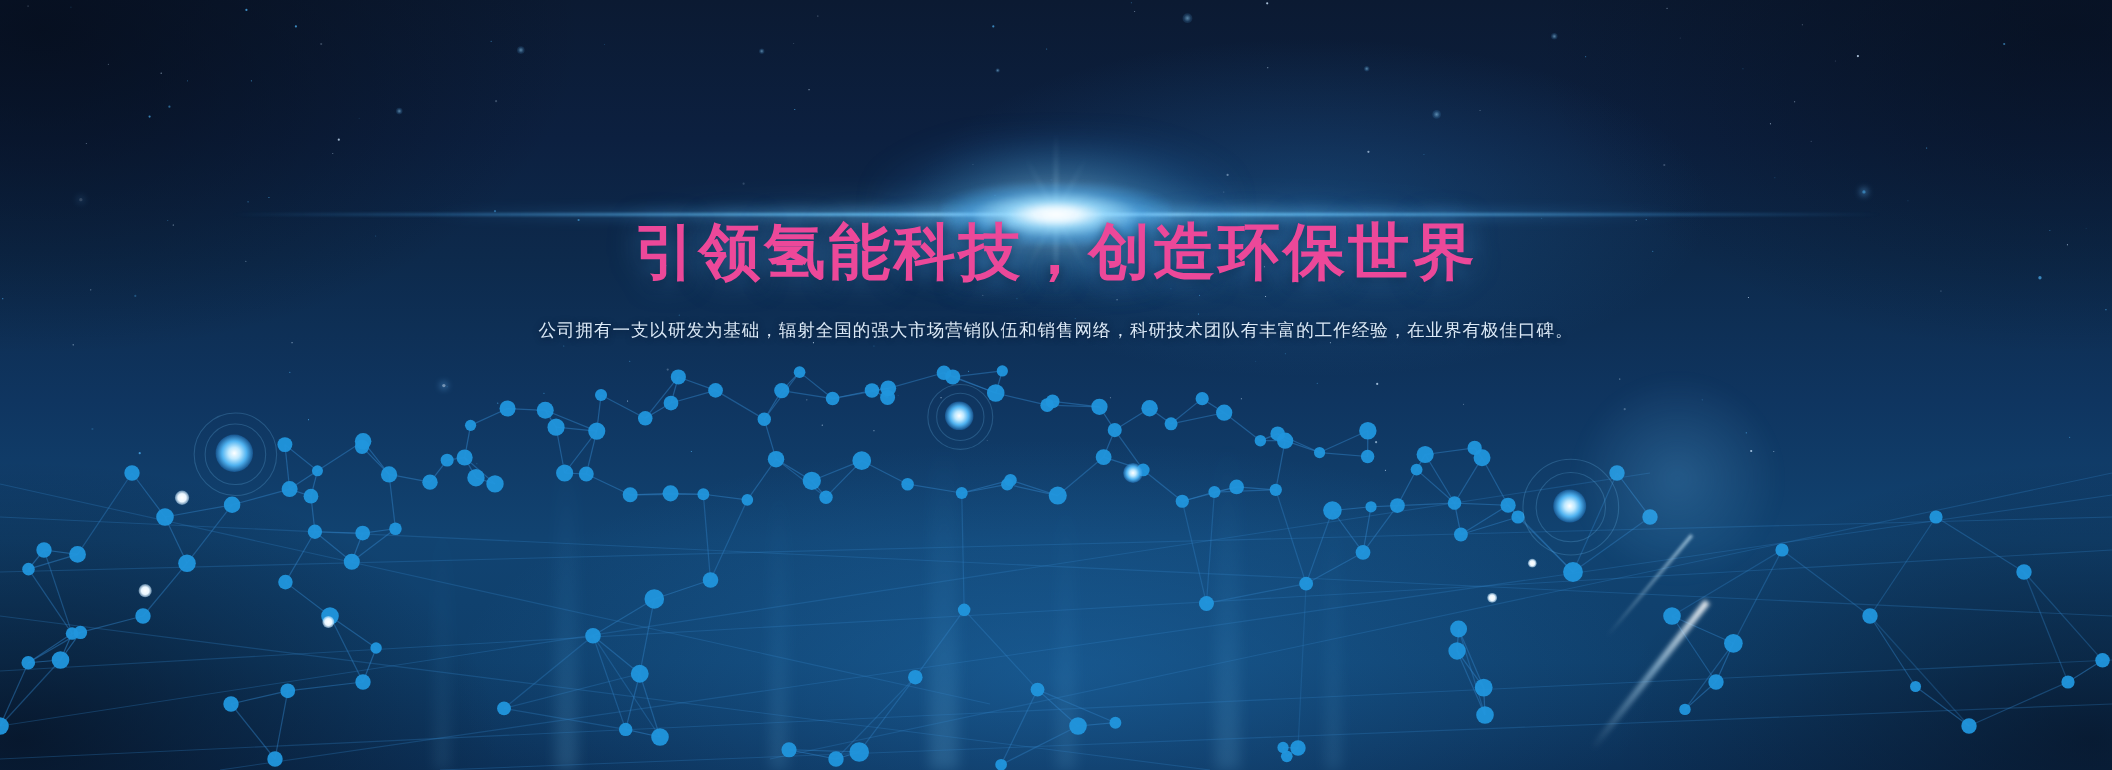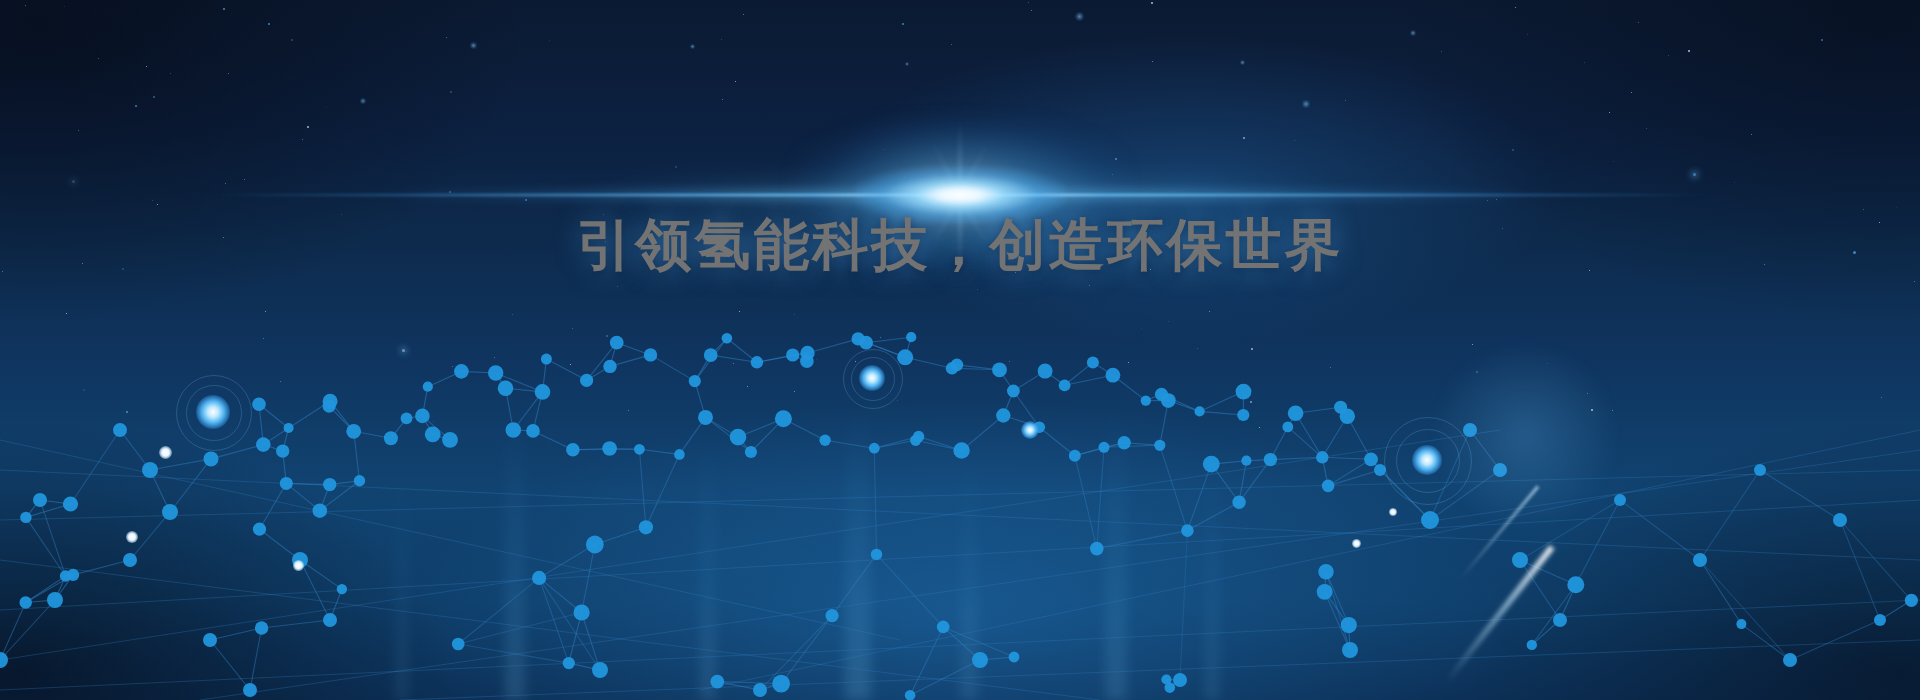--- a/index.html
+++ b/index.html
@@ -133,25 +133,25 @@
   
   .text-block {
     position: absolute;
     left: 0;
     right: 0;
     top: 196px;
     text-align: center;
     z-index: 40;
   }
   .headline {
-    margin: 16px;
+    margin: 0;
     font-size: 56px;
     line-height: 1.18;
     font-weight: bold;
-    color: #737373;
+    color: #ec4899;
     letter-spacing: 3px;
     text-shadow: 0 0 26px rgba(90,180,255,0.55), 0 2px 10px rgba(0,20,45,0.8);
   }
   .subline {
     margin: 26px 0 0 0;
     font-size: 16px;
     line-height: 1.6;
     color: #dbe9f7;
     letter-spacing: 0.8px;
     text-shadow: 0 1px 6px rgba(0,20,45,0.85);
@@ -810,15 +810,16 @@
       <div class="hub-white" style="left:1351.5px;top:538.5px;width:9px;height:9px;"></div>
       <div class="hub-white" style="left:1389px;top:508px;width:8px;height:8px;"></div>
     </div>
 
   <div class="glow-br"></div>
   <div class="streak-br"></div>
   <div class="streak-br2"></div>
 
   <div class="text-block">
     <h1 class="headline">引领氢能科技，创造环保世界</h1>
+    <p class="subline">公司拥有一支以研发为基础，辐射全国的强大市场营销队伍和销售网络，科研技术团队有丰富的工作经验，在业界有极佳口碑。</p>
   </div>
 
 </div>
 
 </body></html>

